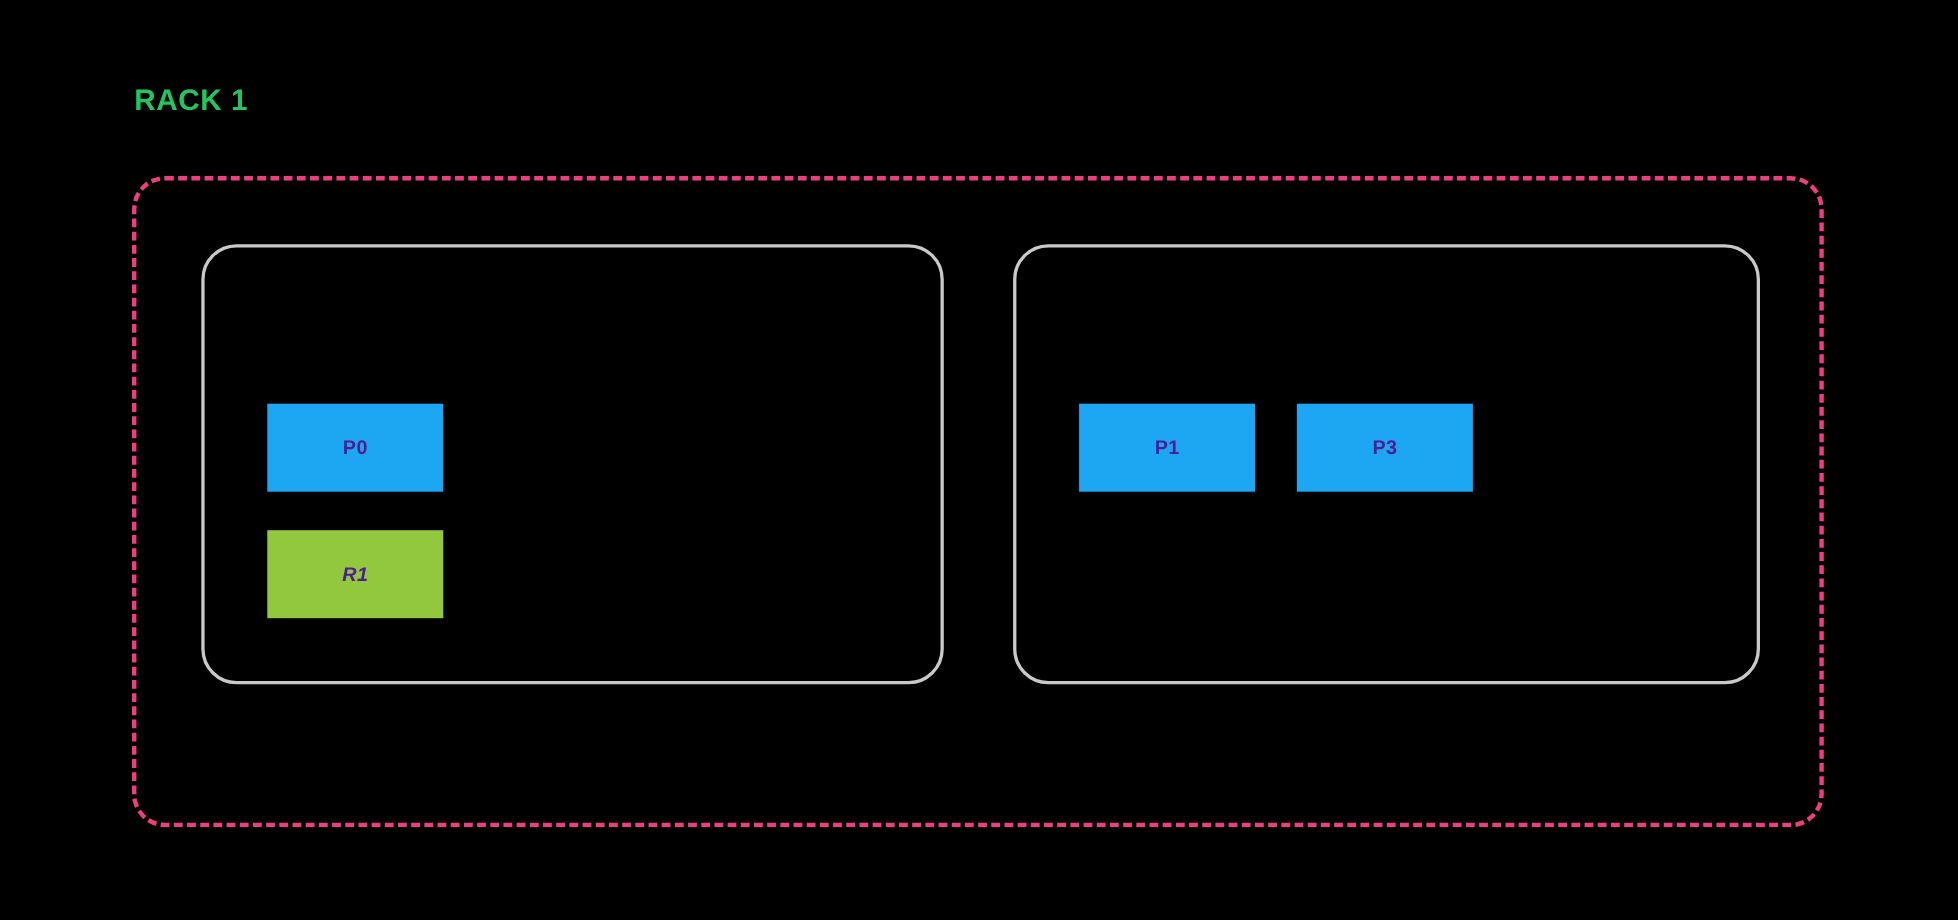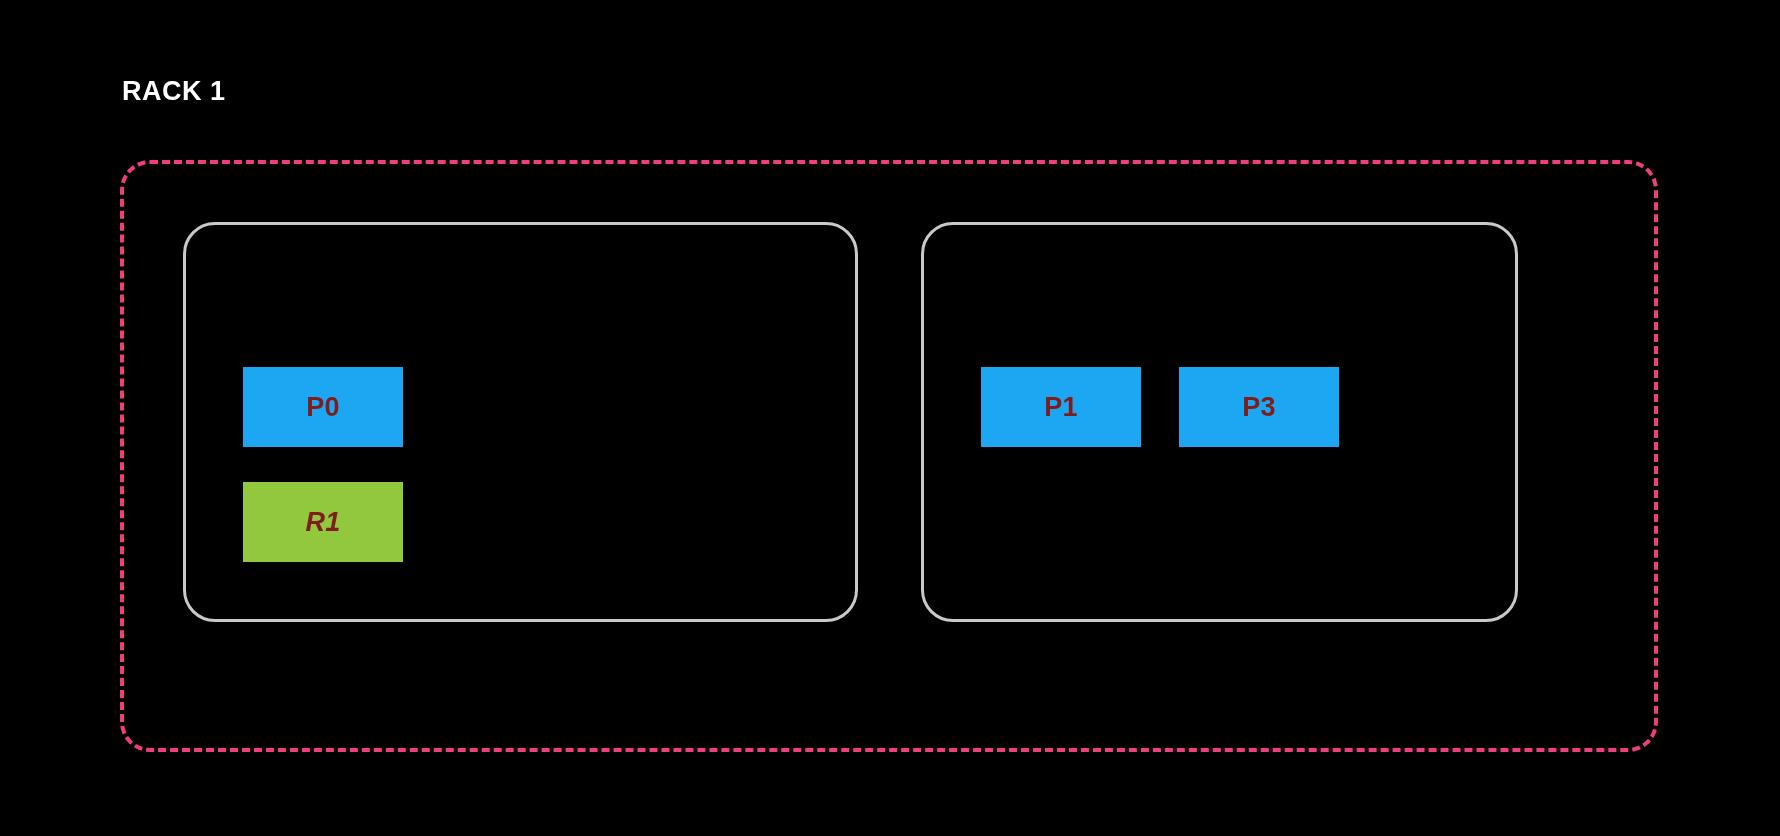--- a/index.html
+++ b/index.html
@@ -19,21 +19,21 @@
   }
 
   
   .rack-label {
     position: absolute;
     left: 122px;
     top: 78px;
     font-size: 27px;
     font-weight: bold;
     letter-spacing: 0.5px;
-    color: #ffffff;
+    color: #22c55e;
     line-height: 1;
     white-space: nowrap;
   }
 
   
   .rack-boundary {
     position: absolute;
     left: 120px;
     top: 160px;
     width: 1538px;
@@ -48,42 +48,42 @@
   .node-group {
     position: absolute;
     top: 222px;
     height: 400px;
     box-sizing: border-box;
     border: 3px solid #c9c9c9;
     border-radius: 32px;
     background: transparent;
   }
   .node-group.node-left  { left: 183px; width: 675px; }
-  .node-group.node-right { left: 921px; width: 597px; }
+  .node-group.node-right { left: 921px; width: 679px; }
 
   
   .shard-row {
     position: absolute;
     left: 57px;
     display: flex;
     flex-direction: row;
     gap: 38px;
   }
   .shard-row.row-top    { top: 142px; }
   .shard-row.row-bottom { top: 257px; font-style: italic; }
 
   .shard {
     width: 160px;
     height: 80px;
     display: flex;
     align-items: center;
     justify-content: center;
-    font-size: 27px;
+    font-size: 18px;
     font-weight: bold;
-    color: #7f1d1d;
+    color: #4c1d95;
     letter-spacing: 0.3px;
     box-sizing: border-box;
   }
   .shard.primary { background: #1da7f2; }
   .shard.replica { background: #92c83e; }
 </style>
 </head>
 <body>
 
 <div id="canvas">

